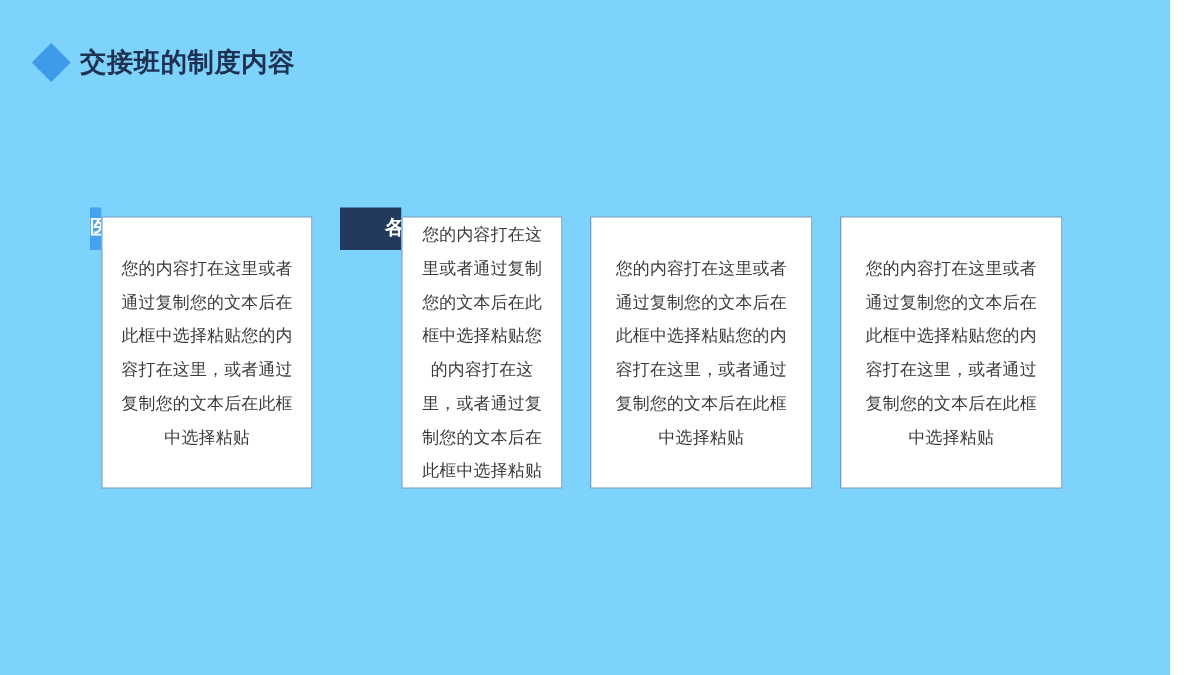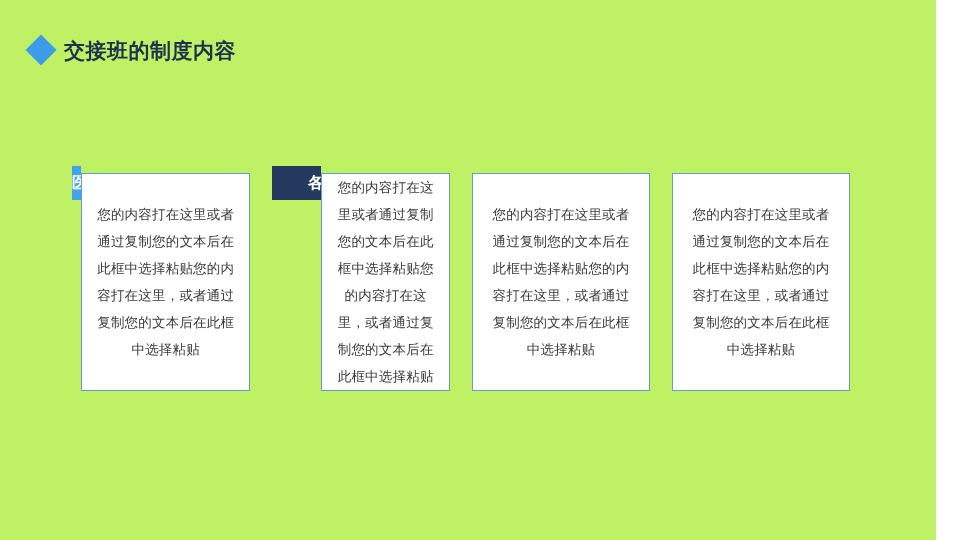--- a/index.html
+++ b/index.html
@@ -14,21 +14,21 @@
     overflow: hidden;
     position: relative;
   }
 
   
   .slide {
     position: absolute;
     left: 0; top: 0;
     width: 936px;
     height: 540px;
-    background: #bef264;
+    background: #7dd3fc;
   }
 
   
   .slide-header {
     position: absolute;
     left: 30px;
     top: 32px;
     display: flex;
     align-items: center;
     height: 36px;

